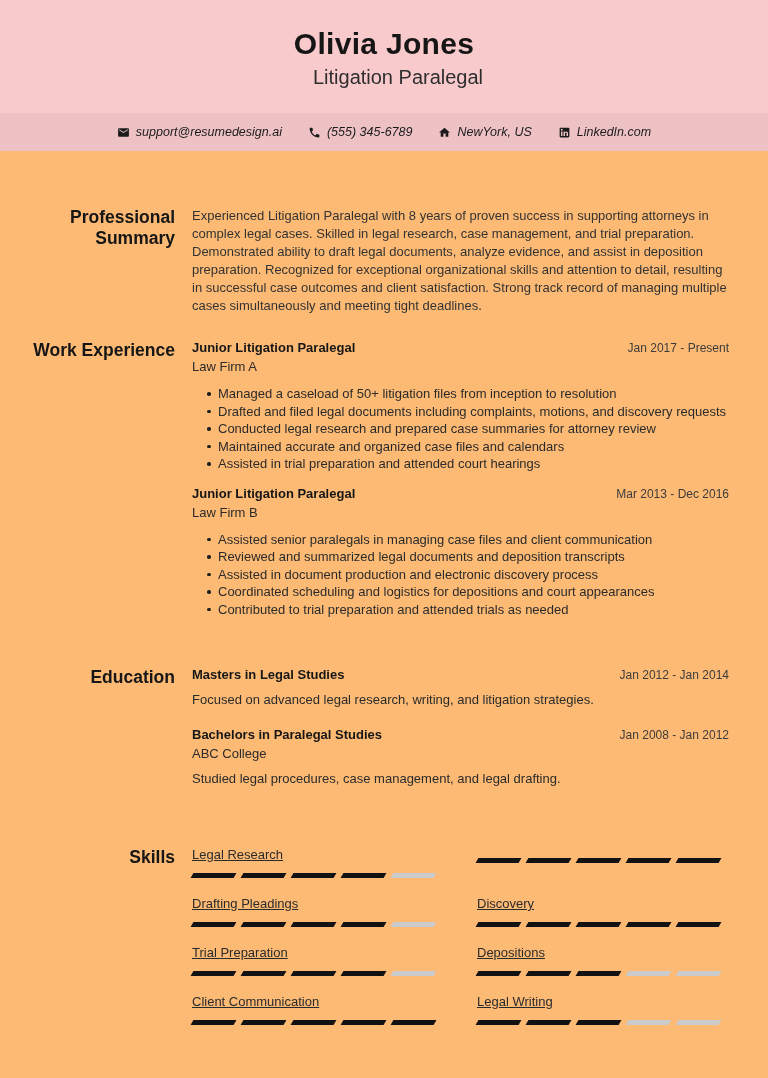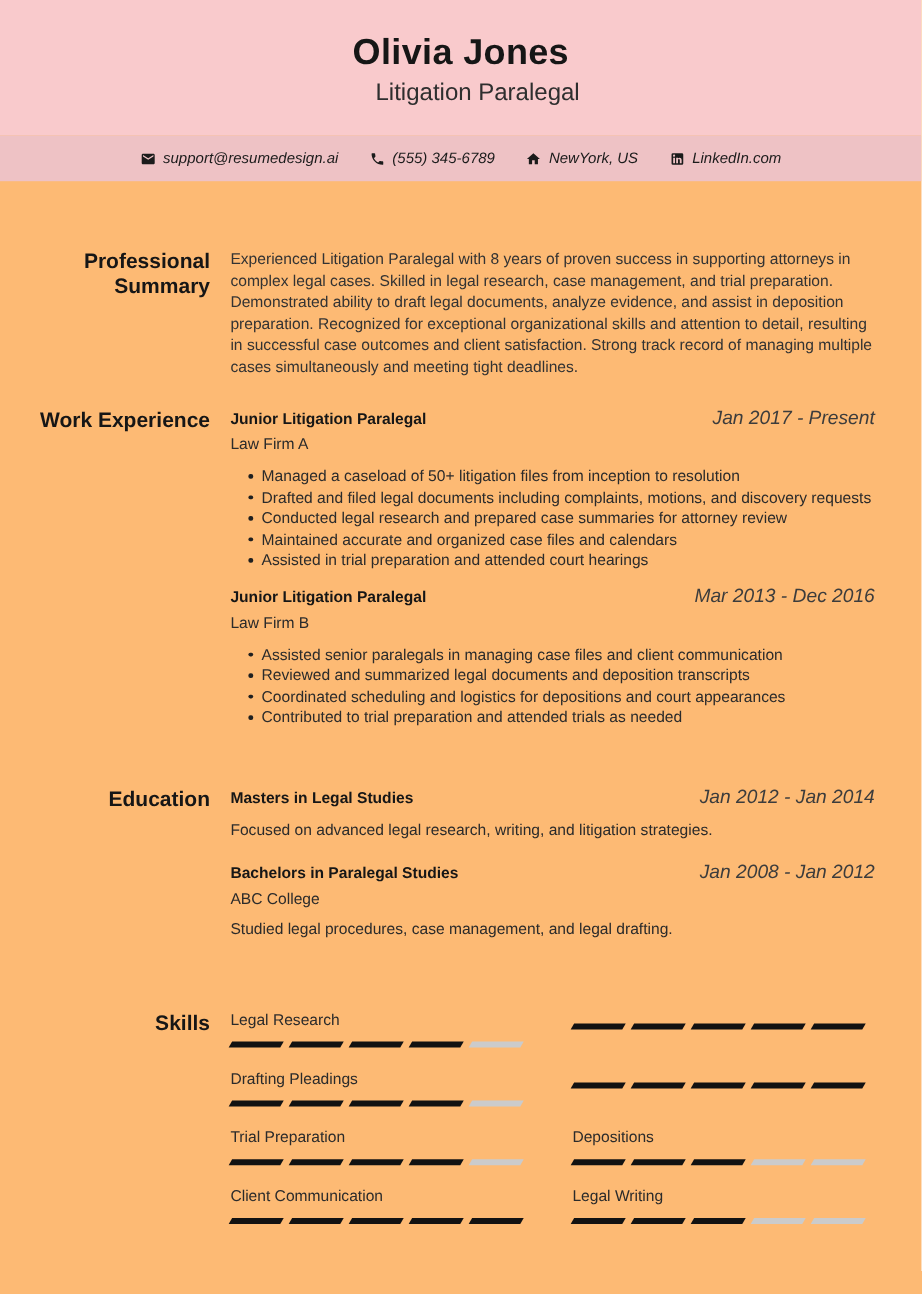--- a/index.html
+++ b/index.html
@@ -25,34 +25,34 @@
   .sec-work { margin-bottom:36px; }
   .sec-education { margin-bottom:41px; }
   .sec-skills { margin-bottom:33px; }
 
   .summary-text { font-size:13px; line-height:18px; color:#333333; }
 
   
   .job { margin-bottom:13px; }
   .job-head { display:flex; justify-content:space-between; align-items:baseline; }
   .job-title { font-weight:bold; font-size:13px; color:#161616; }
-  .job-date { font-size:16px; color:#3c3c3c; white-space:nowrap;font-style:italic; }
+  .job-date { font-size:12px; color:#3c3c3c; white-space:nowrap; }
   .job-company { font-size:13px; color:#2b2b2b; margin-top:4px; }
   .bullets { list-style:none; margin:11px 0 0 14px; }
   .bullets li { position:relative; padding-left:12px; font-size:13px; line-height:17.5px; color:#2b2b2b; }
   .bullets li::before { content:""; position:absolute; left:1px; top:7px; width:3.5px; height:3.5px; border-radius:50%; background:#1f1f1f; }
 
   
   .edu { margin-bottom:19px; }
   .edu-desc { margin-top:9px; font-size:13px; color:#2b2b2b; line-height:17px; }
 
   
   .skills-grid { display:grid; grid-template-columns:251px 251px; column-gap:34px; }
   .skill { margin-bottom:18px; }
-  .skill-name { font-size:13px; color:#2b2b2b; }
+  .skill-name { font-size:13px; color:#2b2b2b;text-decoration:underline; }
   .skill-bar { display:flex; gap:7px; margin-top:11px; }
   .seg { width:43px; height:5px; transform:skewX(-30deg); background:var(--skill-empty,#cccccc); }
   .seg.filled { background:var(--skill-filled,#111111); }
 </style>
 </head>
 <body>
 
 <div class="page" style="--header-bg: #f9cacc; --contact-bg: #eec2c5; --skill-filled: #121212; --skill-empty: #cbcbcb; --chip-bg: #2d2d2d;">
 
   <header class="header">
@@ -115,20 +115,21 @@
           </div>
           <div class="job">
             <div class="job-head">
               <span class="job-title">Junior Litigation Paralegal</span>
               <span class="job-date">Mar 2013 - Dec 2016</span>
             </div>
             <div class="job-company">Law Firm B</div>
             <ul class="bullets">
               <li>Assisted senior paralegals in managing case files and client communication</li>
               <li>Reviewed and summarized legal documents and deposition transcripts</li>
+              <li>Assisted in document production and electronic discovery process</li>
               <li>Coordinated scheduling and logistics for depositions and court appearances</li>
               <li>Contributed to trial preparation and attended trials as needed</li>
             </ul>
           </div>
         </div>
     </section>
 
     <section class="sec sec-education">
       <div class="sec-label">Education</div>
       <div class="sec-body" id="edu-body">
@@ -176,20 +177,21 @@
             <div class="skill-name">Drafting Pleadings</div>
             <div class="skill-bar">
               <span class="seg filled"></span>
               <span class="seg filled"></span>
               <span class="seg filled"></span>
               <span class="seg filled"></span>
               <span class="seg"></span>
             </div>
           </div>
           <div class="skill">
+            <div class="skill-name">Discovery</div>
             <div class="skill-bar">
               <span class="seg filled"></span>
               <span class="seg filled"></span>
               <span class="seg filled"></span>
               <span class="seg filled"></span>
               <span class="seg filled"></span>
             </div>
           </div>
           <div class="skill">
             <div class="skill-name">Trial Preparation</div>

